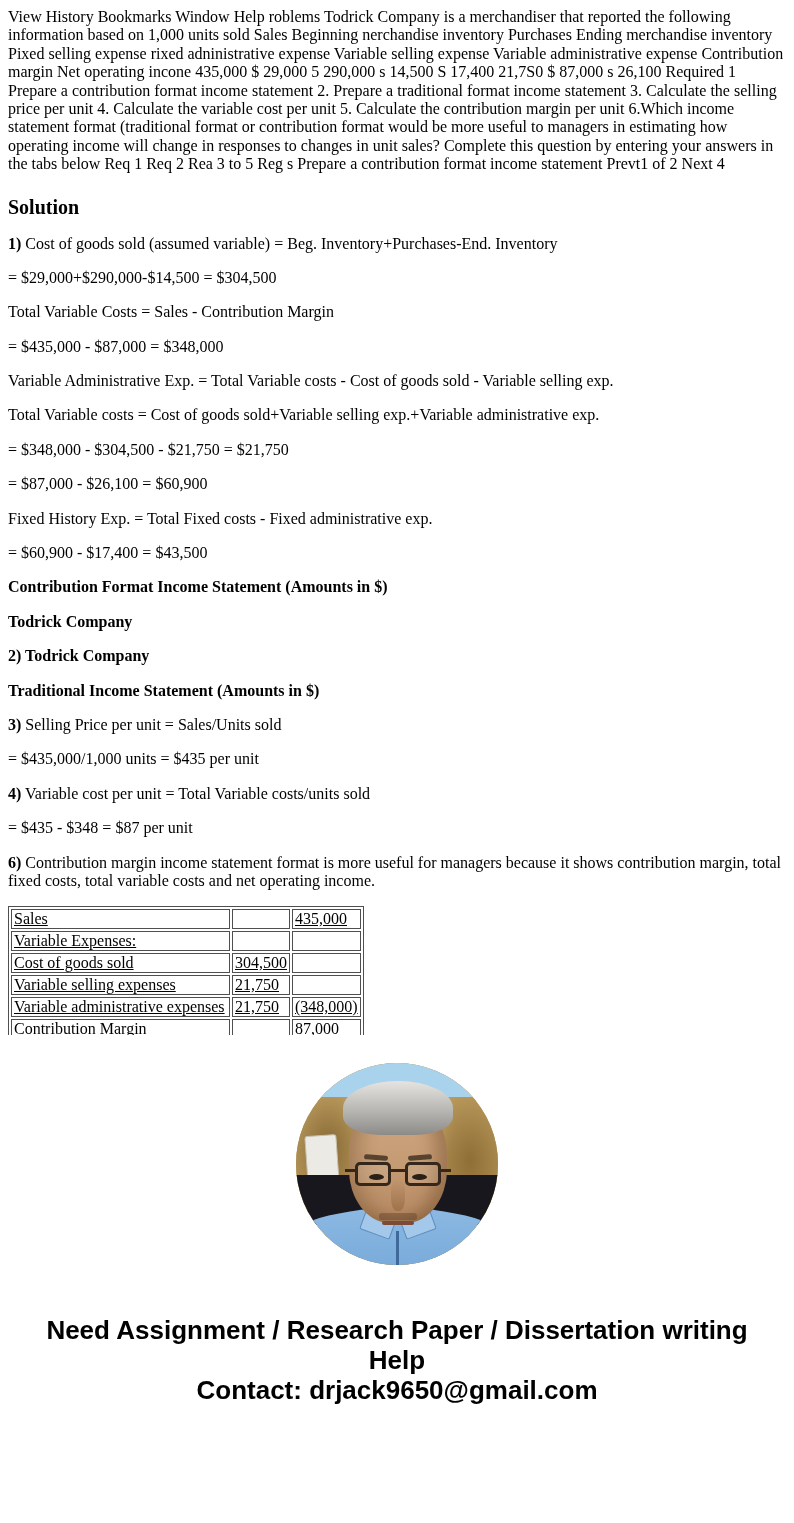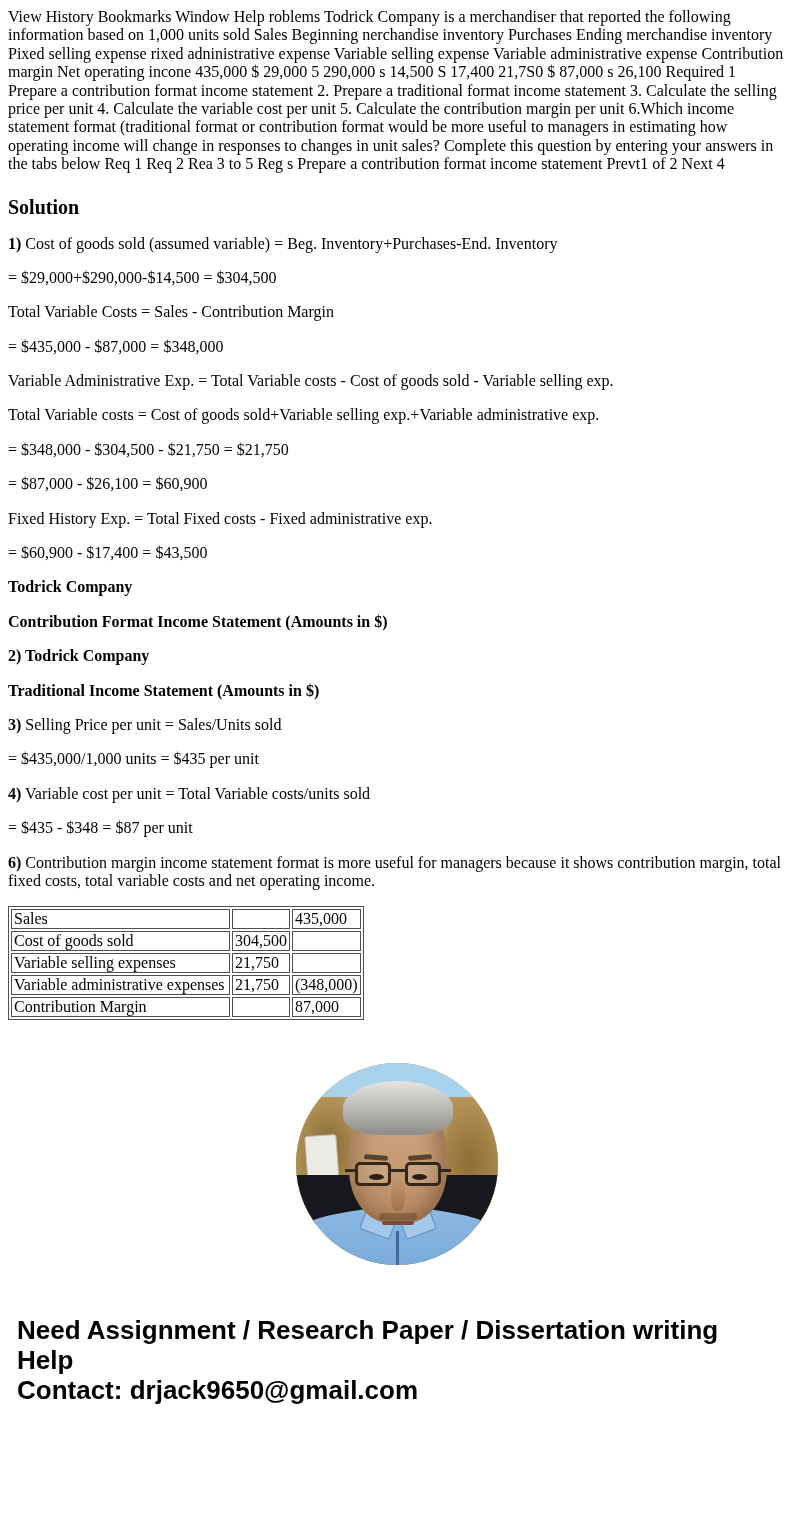--- a/index.html
+++ b/index.html
@@ -14,21 +14,21 @@
   p { margin: 16px 0; }
   .intro { margin: 0 0 16px 0; }
   h2.solution-h {
     font-size: 20px;
     margin: 22px 0 16px 0;
     font-family: "Liberation Serif", serif;
   }
   .sol-line strong { font-weight: bold; }
 
   
-  .table-clip { height: 129px; overflow: hidden; margin: 16px 0 0 0; }
+  .table-clip { height: 129px; overflow: hidden; margin: 16px 0 0 0; text-decoration: underline; }
   table.stmt {
     border-collapse: separate;
     border-spacing: 2px;
     border: 1px solid #4f4f4f;
   }
   table.stmt td {
     border: 1px solid #4f4f4f;
     padding: 0 2px;
     height: 18px;
     line-height: 18px;
@@ -105,20 +105,21 @@
     border-radius: 40%; }
   .av-stache { left: 83px; top: 150px; width: 38px; height: 7px;
     background: rgba(78,50,30,.35); border-radius: 3px; }
   .av-mouth { left: 86px; top: 158px; width: 32px; height: 4px;
     background: #7c4a38; border-radius: 2px; }
 
   
   .footer-help {
     margin: 50px auto 26px auto;
     max-width: 760px;
+    text-align: center;
     font-family: "Liberation Sans", sans-serif;
     font-weight: bold;
     font-size: 26px;
     line-height: 30px;
     color: #000000;
   }
 </style>
 </head>
 <body>
 
@@ -143,23 +144,23 @@
 
   <p class="sol-line"><strong></strong><span>= $348,000 - $304,500 - $21,750 = $21,750</span></p>
 
 
   <p class="sol-line"><strong></strong><span>= $87,000 - $26,100 = $60,900</span></p>
 
   <p class="sol-line"><strong></strong><span>Fixed History Exp. = Total Fixed costs - Fixed administrative exp.</span></p>
 
   <p class="sol-line"><strong></strong><span>= $60,900 - $17,400 = $43,500</span></p>
 
+  <p class="sol-line"><strong>Contribution Format Income Statement (Amounts in $)</strong><span></span></p>
+
   <p class="sol-line"><strong>Todrick Company</strong><span></span></p>
-
-  <p class="sol-line"><strong>Contribution Format Income Statement (Amounts in $)</strong><span></span></p>
 
   <p class="sol-line"><strong>2) Todrick Company</strong><span></span></p>
 
   <p class="sol-line"><strong>Traditional Income Statement (Amounts in $)</strong><span></span></p>
 
   <p class="sol-line"><strong>3)</strong><span> Selling Price per unit = Sales/Units sold</span></p>
 
   <p class="sol-line"><strong></strong><span>= $435,000/1,000 units = $435 per unit</span></p>
 
   <p class="sol-line"><strong>4)</strong><span> Variable cost per unit = Total Variable costs/units sold</span></p>
@@ -173,20 +174,25 @@
 
   <div class="table-clip">
     <table class="stmt">
       <tbody id="stmt-tbody">
   <tr>
     <td class="c1">Sales</td>
     <td class="c2"></td>
     <td class="c3">435,000</td>
   </tr>
 
+  <tr>
+    <td class="c1">Variable Expenses:</td>
+    <td class="c2"></td>
+    <td class="c3"></td>
+  </tr>
 
   <tr>
     <td class="c1">Cost of goods sold</td>
     <td class="c2">304,500</td>
     <td class="c3"></td>
   </tr>
 
   <tr>
     <td class="c1">Variable selling expenses</td>
     <td class="c2">21,750</td>

